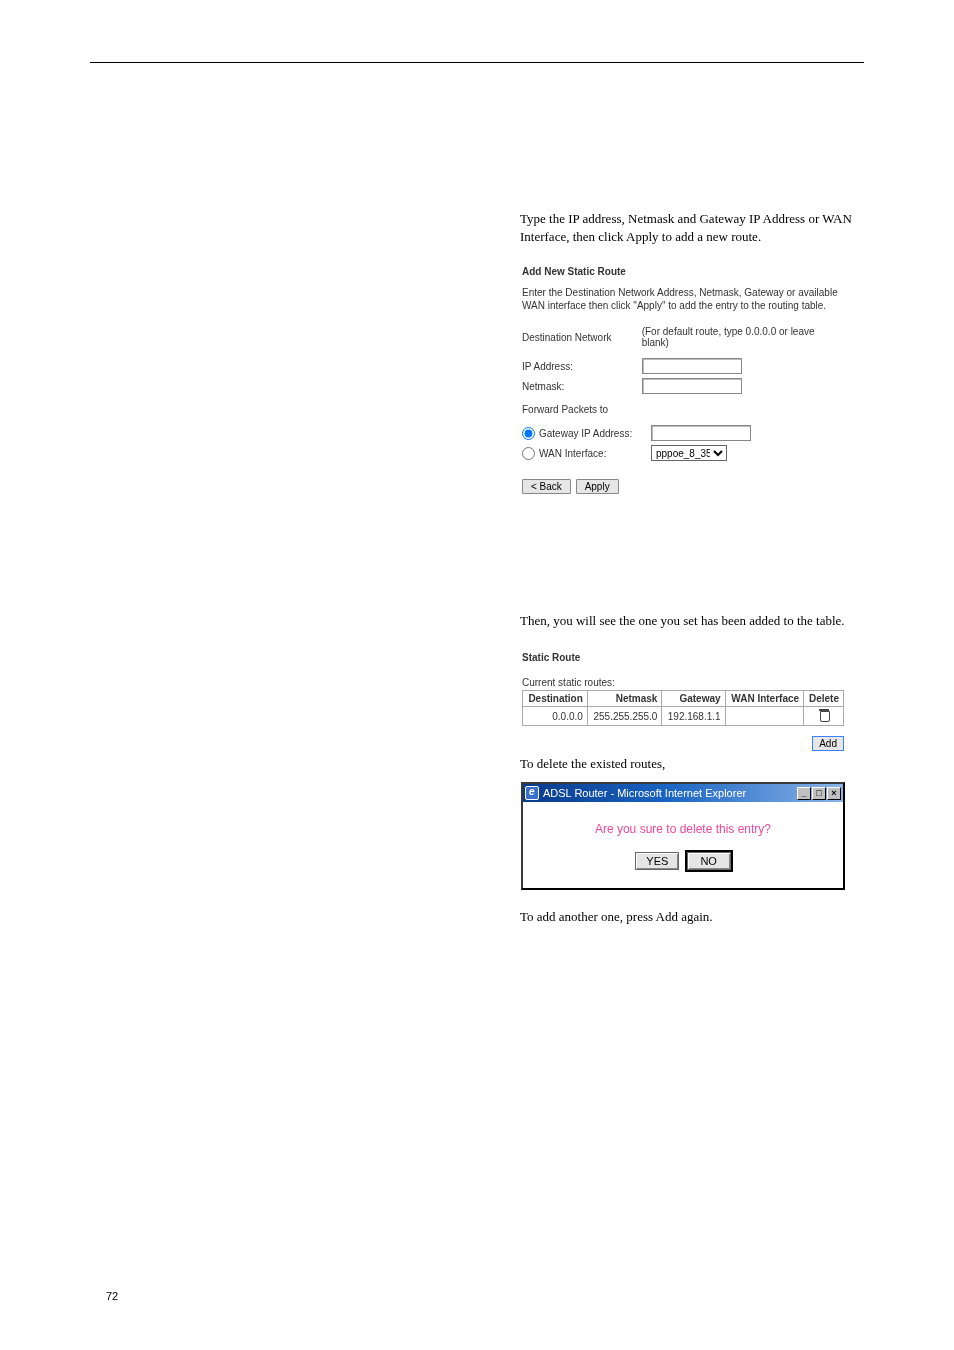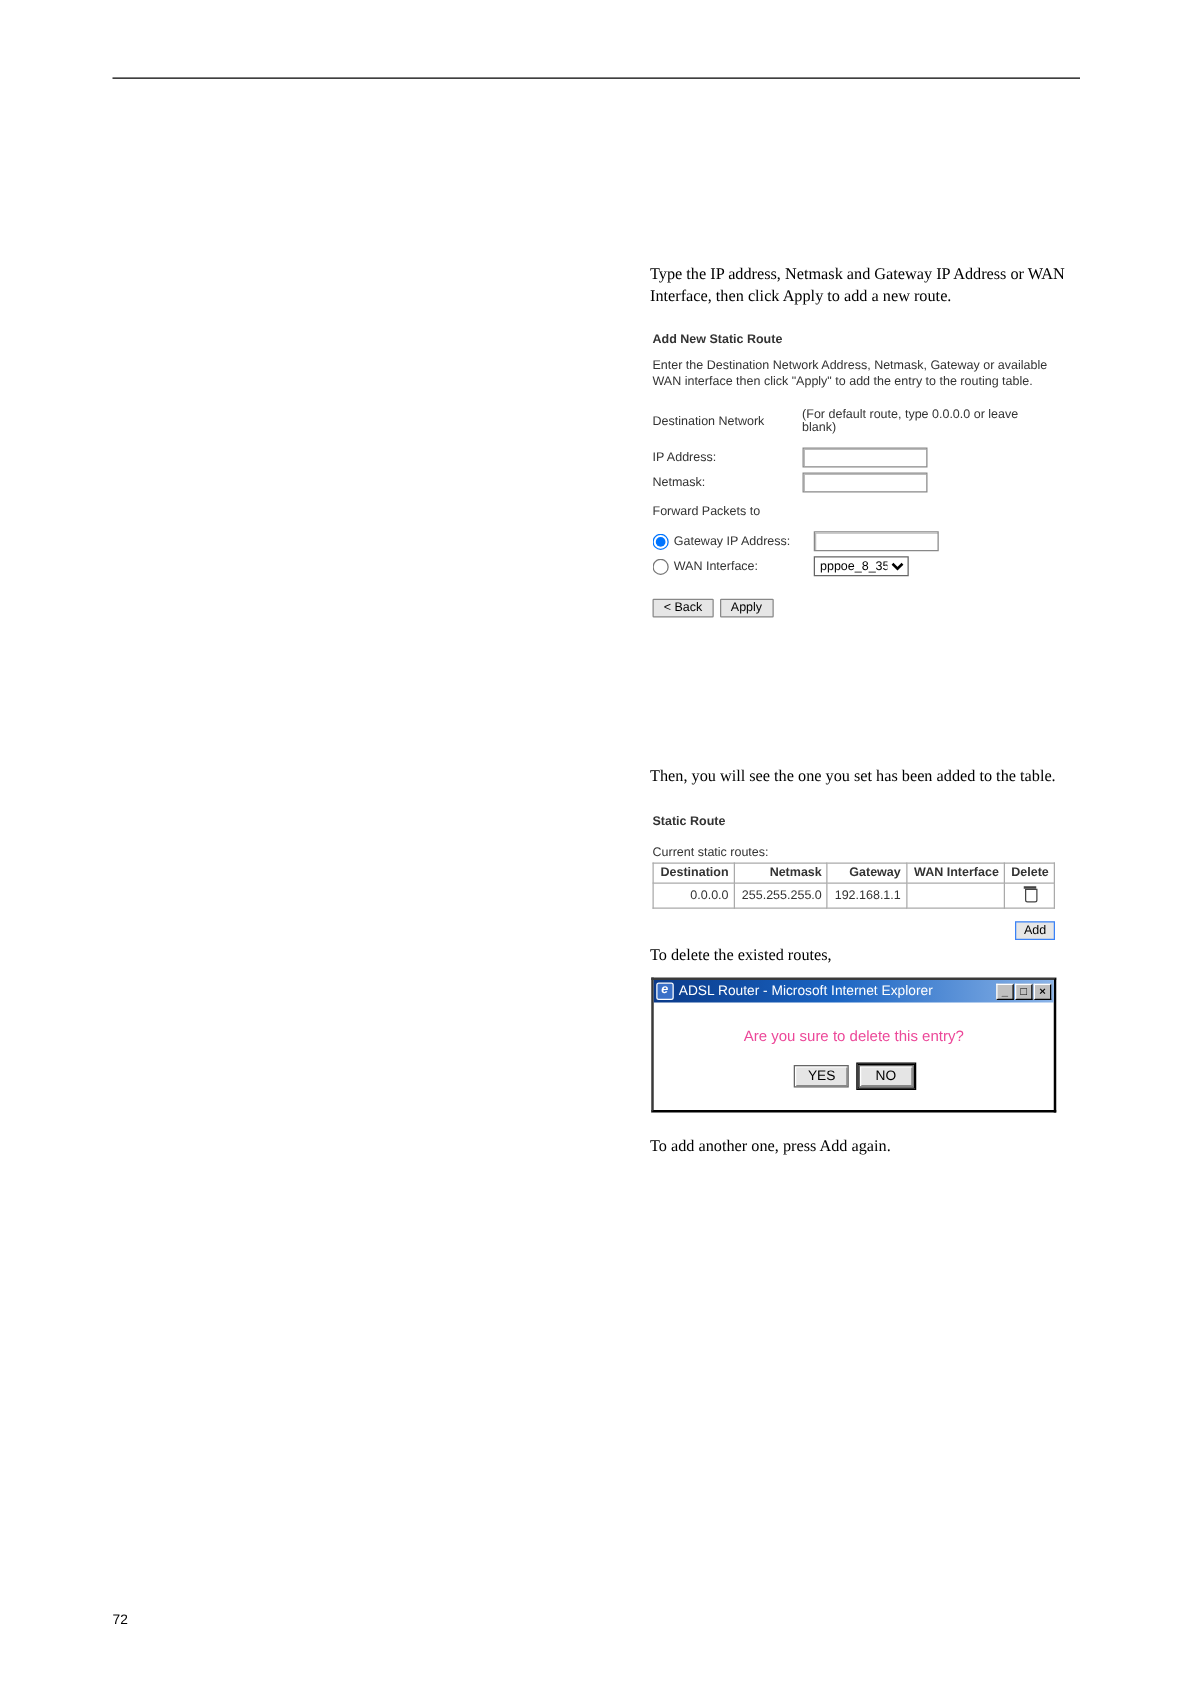--- a/index.html
+++ b/index.html
@@ -14,21 +14,21 @@
   }
   .hr-top {
     position: absolute;
     left: 90px;
     right: 90px;
     top: 62px;
     border-top: 1px solid #000;
   }
   .page-num {
     position: absolute;
-    left: 90px;
+    left: 106px;
     top: 1290px;
     font-size: 11px;
     text-align: center;
   }
 
   .doc-text {
     position: absolute;
     font-family: Georgia, 'Times New Roman', serif;
     font-size: 13px;
     line-height: 1.35;

